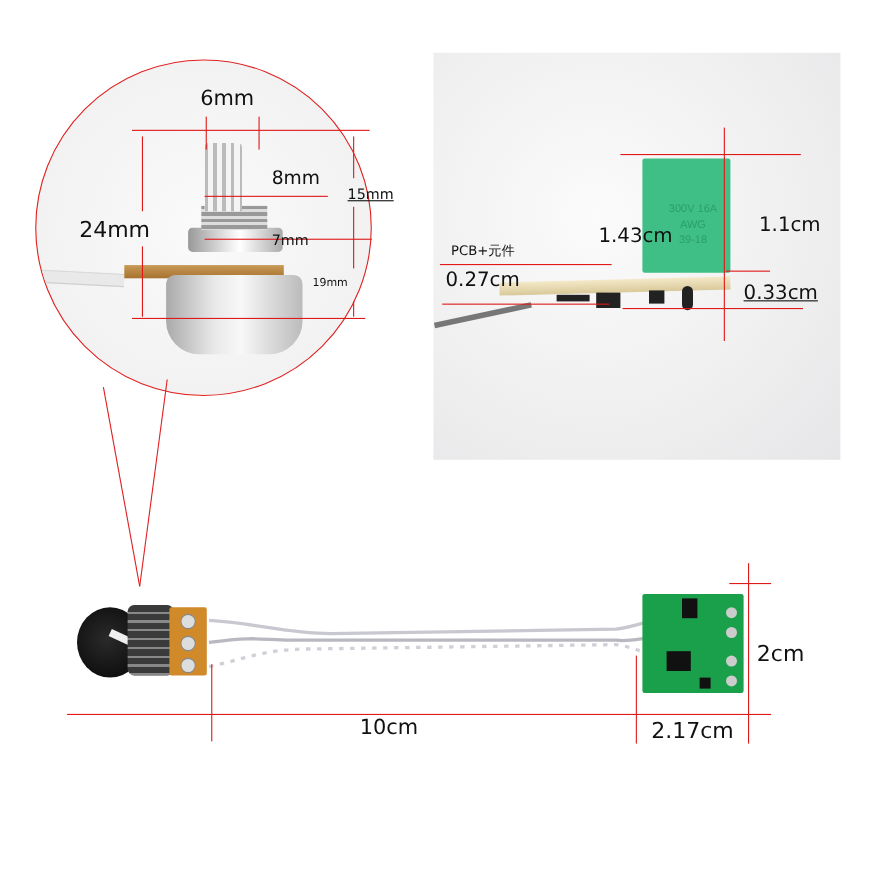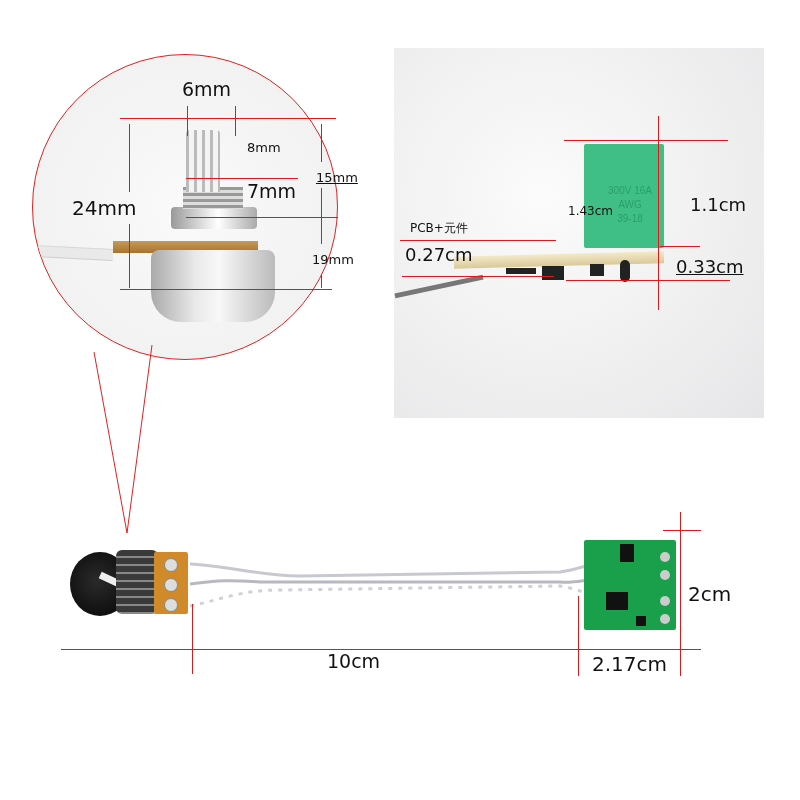--- a/index.html
+++ b/index.html
@@ -35,24 +35,24 @@
 <div class="abs red" style="left:187px;top:106px;width:1px;height:30px;"></div>
 <div class="abs red" style="left:235px;top:106px;width:1px;height:30px;"></div>
 <div class="abs red" style="left:129px;top:124px;width:1px;height:68px;"></div>
 <div class="abs red" style="left:129px;top:224px;width:1px;height:64px;"></div>
 <div class="abs red" style="left:321px;top:124px;width:1px;height:38px;"></div>
 <div class="abs red" style="left:321px;top:188px;width:1px;height:56px;"></div>
 <div class="abs red" style="left:321px;top:274px;width:1px;height:14px;"></div>
 
 <div class="lbl" style="left:182px;top:78px;font-size:19px;">6mm</div>
 <div class="lbl" style="left:72px;top:196px;font-size:20px;">24mm</div>
-<div class="lbl" style="left:247px;top:140px;font-size:13px;">8mm</div>
+<div class="lbl" style="left:247px;top:152px;font-size:17px;">8mm</div>
 <div class="lbl" style="left:316px;top:170px;font-size:13px;text-decoration:underline;">15mm</div>
-<div class="lbl" style="left:247px;top:180px;font-size:19px;">7mm</div>
-<div class="lbl" style="left:312px;top:252px;font-size:13px;">19mm</div>
+<div class="lbl" style="left:247px;top:212px;font-size:13px;">7mm</div>
+<div class="lbl" style="left:284px;top:252px;font-size:10px;">19mm</div>
 
 <svg class="abs" style="left:0;top:0;" width="800" height="800">
   <line x1="94" y1="352" x2="127" y2="533" stroke="#e02020" stroke-width="1"></line>
   <line x1="127" y1="533" x2="152" y2="345" stroke="#e02020" stroke-width="1"></line>
 </svg>
 
 <div class="inset">
 
   <div class="abs" style="left:0;top:236px;width:90px;height:5px;background:#777;transform:rotate(-12deg);"></div>
 
@@ -74,21 +74,21 @@
 
 <div class="abs red" style="left:564px;top:140px;width:164px;height:1px;"></div>
 <div class="abs red" style="left:658px;top:116px;width:1px;height:194px;"></div>
 <div class="abs red" style="left:400px;top:240px;width:156px;height:1px;"></div>
 <div class="abs red" style="left:402px;top:276px;width:152px;height:1px;"></div>
 <div class="abs red" style="left:660px;top:246px;width:40px;height:1px;"></div>
 <div class="abs red" style="left:566px;top:280px;width:164px;height:1px;"></div>
 
 <div class="lbl" style="left:410px;top:220px;font-size:12px;">PCB+元件</div>
 <div class="lbl" style="left:405px;top:244px;font-size:18px;">0.27cm</div>
-<div class="lbl" style="left:568px;top:204px;font-size:12px;text-align:center;">1.43cm</div>
+<div class="lbl" style="left:544px;top:204px;font-size:18px;text-align:center;">1.43cm</div>
 <div class="lbl" style="left:676px;top:194px;font-size:18px;margin-left:14px;">1.1cm</div>
 <div class="lbl" style="left:676px;top:256px;font-size:18px;text-decoration:underline;">0.33cm</div>
 
 <div class="abs" style="left:70px;top:552px;width:60px;height:64px;border-radius:50%;background:radial-gradient(circle at 45% 45%,#2a2a2a,#050505);"></div>
 <div class="abs" style="left:99px;top:577px;width:26px;height:7px;background:#eee;transform:rotate(25deg);"></div>
 <div class="abs" style="left:116px;top:550px;width:42px;height:64px;border-radius:6px;background:repeating-linear-gradient(#3a3a3a 0 6px,#888 6px 8px);"></div>
 
 <div class="abs" style="left:154px;top:552px;width:34px;height:62px;background:#d08a2a;border-radius:2px;"></div>
 <div class="abs" style="left:164px;top:558px;width:12px;height:12px;border-radius:50%;background:#ddd;border:1px solid #888;"></div>
 <div class="abs" style="left:164px;top:578px;width:12px;height:12px;border-radius:50%;background:#ddd;border:1px solid #888;"></div>

